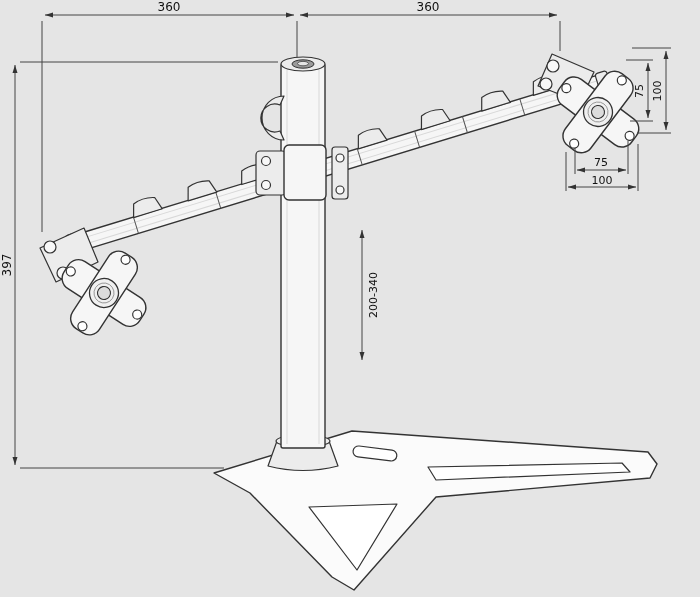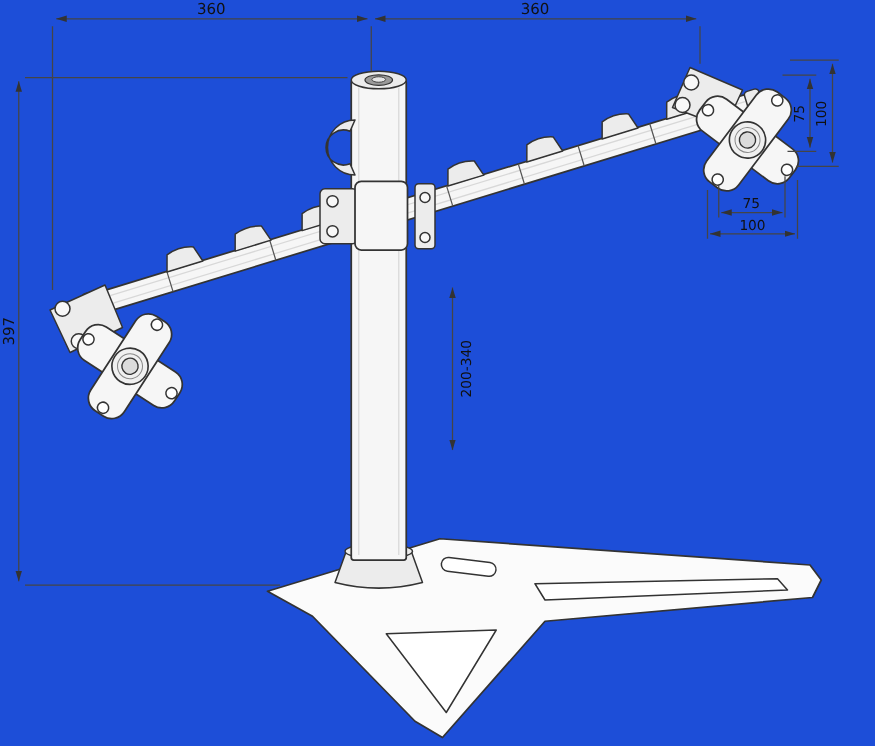--- a/index.html
+++ b/index.html
@@ -1,16 +1,16 @@
 <!DOCTYPE html>
 <html><head>
 <meta charset="utf-8">
 <style>
   html,body { margin:0; padding:0; background:#fff; }
-  .page { width:700px; height:597px; background:#1d4ed8; position:relative; overflow:hidden; }
+  .page { width:700px; height:597px; background:#e5e5e5; position:relative; overflow:hidden; }
   svg { display:block; }
   .outline  { fill:#f6f6f6; stroke:#333; stroke-width:1.4; stroke-linejoin:round; }
   .basefill { fill:#fbfbfb; stroke:#333; stroke-width:1.4; stroke-linejoin:round; }
   .cut      { fill:#ffffff; stroke:#333; stroke-width:1.2; stroke-linejoin:round; }
   .metal    { fill:#ececec; stroke:#333; stroke-width:1.2; stroke-linejoin:round; }
   .bolt     { fill:#f8f8f8; stroke:#333; stroke-width:1.2; }
   .dimline  { stroke:#454545; stroke-width:1; fill:none; }
   .thin     { stroke:#d8d8d8; stroke-width:1; fill:none; }
   .dimtext  { font-family:"DejaVu Sans","Liberation Sans",sans-serif; font-size:12px; fill:#111; text-anchor:middle; }
   .dimtext.small { font-size:11px; }

